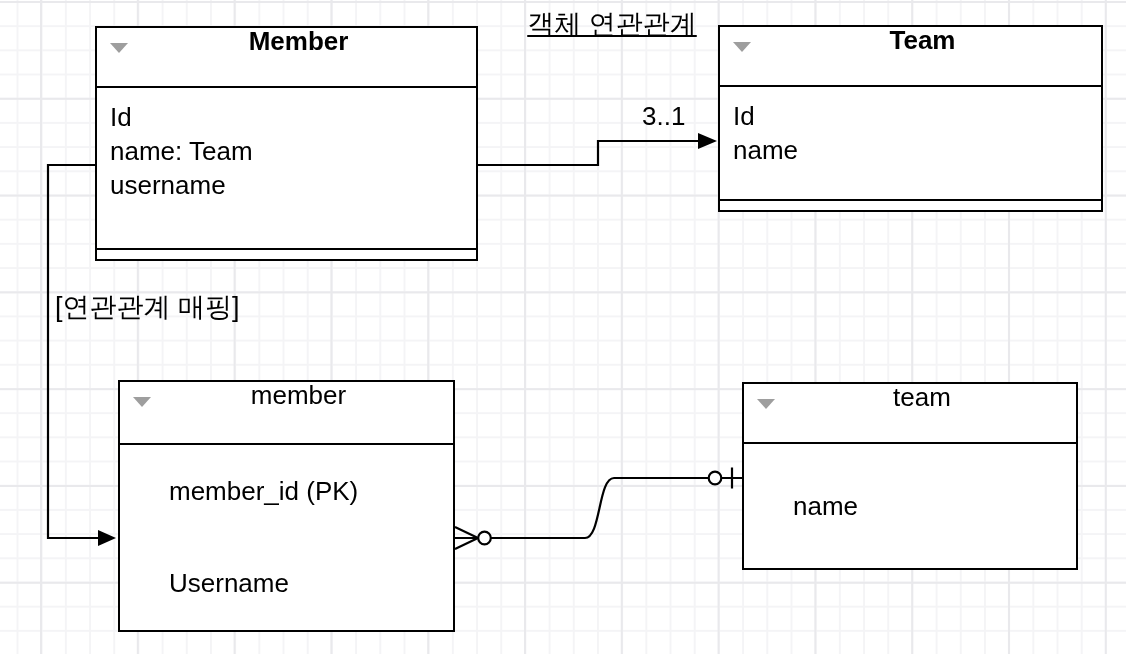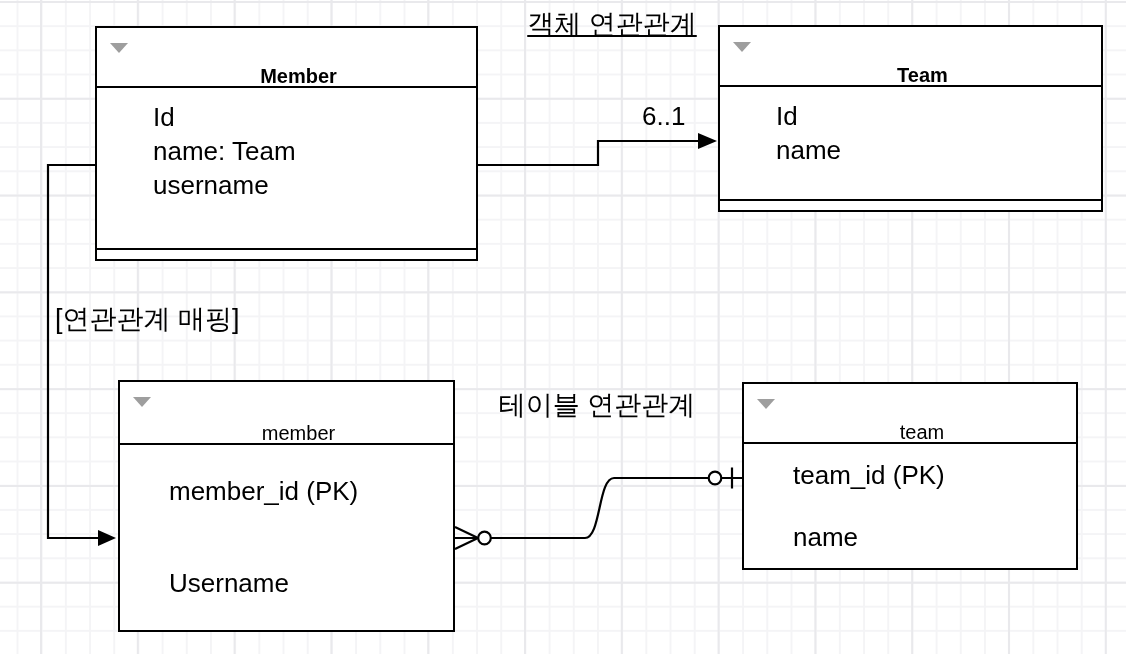--- a/index.html
+++ b/index.html
@@ -15,51 +15,51 @@
       linear-gradient(to bottom, #f4f4f6 0 1.6px, transparent 1.6px);
     background-size: 96.8px 96.8px, 96.8px 96.8px, 24.2px 24.2px, 24.2px 24.2px;
     background-position: 40px 1px, 40px 1px, 16.5px 1px, 16.5px 1px;
   }
   .shape {
     position:absolute; background:#fff; border:2px solid #000;
     display:flex; flex-direction:column;
   }
   .hdr {
     position:relative; flex:0 0 auto; border-bottom:2px solid #000;
-    display:flex; align-items:flex-end; justify-content:center;
-    font-size:20px; line-height:1;padding-left:24px;
+    display:flex; align-items:flex-start; justify-content:center;
+    font-size:26px; line-height:1;padding-left:24px;
   }
   .uml .hdr { font-weight:bold; }
   .collapse {
     position:absolute; left:13px; top:15px; width:0; height:0;
     border-left:9px solid transparent; border-right:9px solid transparent;
     border-top:10px solid #9e9e9e;
   }
-  .uml .body { flex:1 1 auto; padding:12px 0 0 13px; font-size:26px; line-height:34px;margin-left:43px; }
+  .uml .body { flex:1 1 auto; padding:12px 0 0 13px; font-size:26px; line-height:34px; }
   .uml .foot { flex:0 0 auto; height:11px; border-top:2px solid #000; }
   .tbl .rows { flex:1 1 auto; display:flex; flex-direction:column; }
   .tbl .row  { flex:1 1 0; display:flex; align-items:center; padding-left:30px; font-size:26px;margin-left:19px; }
 
   
   #member-class { left:95px;  top:26px;  width:383px; height:235px; }
   #member-class .hdr { height:60px; }
   #team-class   { left:718px; top:25px;  width:385px; height:187px; }
   #team-class .hdr { height:60px; }
   #member-table { left:118px; top:380px; width:337px; height:252px; }
   #member-table .hdr { height:63px; }
   #team-table   { left:742px; top:382px; width:336px; height:188px; }
   #team-table .hdr { height:60px; }
 
   .edges { position:absolute; left:0; top:0; width:1126px; height:654px;
            pointer-events:none; }
 
   .lbl { position:absolute; font-size:27px; line-height:30px; white-space:nowrap; }
   #label-object-relation { left:612px; top:9px;   transform:translateX(-50%);text-decoration:underline; }
   #label-multiplicity    { left:642px; top:101px; font-size:26px; }
-  #label-mapping         { left:55px;  top:304px; }
+  #label-mapping         { left:55px;  top:292px; }
   #label-table-relation  { left:597px; top:390px; transform:translateX(-50%); }
 </style>
 </head>
 <body>
 
 <div class="canvas">
 
   <svg class="edges" viewBox="0 0 1126 654" xmlns="http://www.w3.org/2000/svg">
 
     <g stroke="#000" stroke-width="2.2" fill="none">
@@ -120,23 +120,21 @@
       <div class="row">Username</div>
     </div>
   </div>
 
   <div class="shape tbl" id="team-table">
     <div class="hdr">
       <span class="collapse"></span>
       <span>team</span>
     </div>
     <div class="rows">
-      <div class="row">team_id (PK)</div>
       <div class="row">name</div>
     </div>
   </div>
 
   <div class="lbl" id="label-object-relation">객체 연관관계</div>
-  <div class="lbl" id="label-multiplicity">6..1</div>
+  <div class="lbl" id="label-multiplicity">3..1</div>
   <div class="lbl" id="label-mapping">[연관관계 매핑]</div>
-  <div class="lbl" id="label-table-relation">테이블 연관관계</div>
 
 </div>
 
 </body></html>

